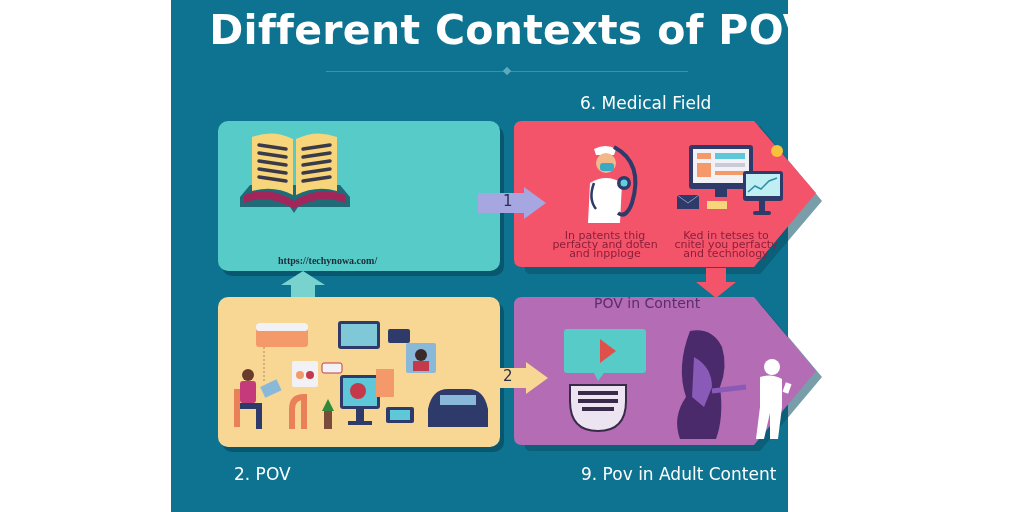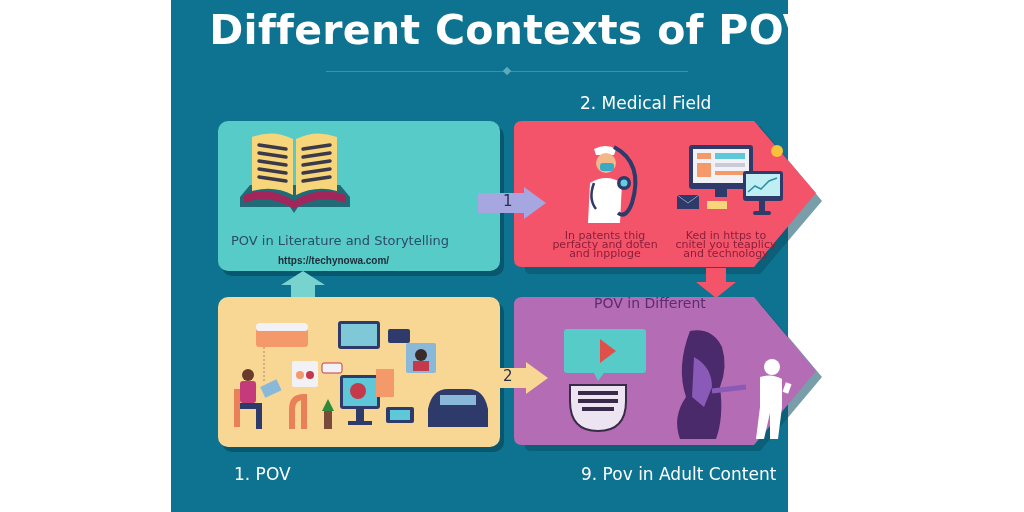--- a/index.html
+++ b/index.html
@@ -21,57 +21,56 @@
   .label { position: absolute; color: #ffffff; font-size: 17px; }
 
   .card { position: absolute; border-radius: 10px; box-shadow: 4px 5px 0 rgba(5,50,70,0.45); }
   .card-lit { left: 47px; top: 121px; width: 282px; height: 150px; background: #56cbc7; }
   .card-pov { left: 47px; top: 297px; width: 282px; height: 150px; background: #f7d793; }
 
   .shape { position: absolute; }
   .shape svg { position: absolute; left: 0; top: 0; overflow: visible; }
 
   .card-text { position: absolute; color: #2c4b6a; font-size: 13px; }
-  .url { position: absolute; font-family: Liberation Sans, sans-serif; font-size: 10px; font-weight: bold; color: #1b2b3a; }
+  .url { position: absolute; font-family: Liberation Serif, serif; font-size: 10px; font-weight: bold; color: #1b2b3a; }
   .small-text { position: absolute; color: #8a1f3a; font-size: 11px; line-height: 9px; text-align: center; width: 110px; }
   .veh-title { position: absolute; color: #5c2c6c; font-size: 14px; }
 
   .arrow-badge { position: absolute; }
   .arrow-badge span { position: absolute; font-size: 15px; color: #2d2d4a; }
 </style>
 </head>
 <body>
 
 <div class="panel">
   <div class="title">Different Contexts of POV</div>
   <div class="divider"></div>
   <div class="divider-dot"></div>
 
-  <div class="label" style="left:409px; top:93px;">2.  Medical Field</div>
+  <div class="label" style="left:409px; top:93px;">6.  Medical Field</div>
 
   <div class="card card-lit">
     <svg style="position:absolute; left:18px; top:8px;" width="118" height="90" viewBox="0 0 118 90">
       <path d="M4 68 L14 56 L104 56 L114 68 L114 78 L62 78 L58 84 L54 78 L4 78 Z" fill="#1f6c78"></path>
       <path d="M8 66 Q34 56 58 72 Q82 56 110 66 L110 74 Q84 64 58 80 Q32 64 8 74 Z" fill="#a3265b"></path>
       <path d="M16 8 Q38 0 57 10 L57 66 Q38 56 16 62 Z" fill="#f7d57a"></path>
       <path d="M101 8 Q80 0 60 10 L60 66 Q80 56 101 62 Z" fill="#f7d57a"></path>
       <g stroke="#3a3a4a" stroke-width="3.5" stroke-linecap="round">
         <line x1="23" y1="16" x2="50" y2="20"></line>
           <line x1="23" y1="24" x2="50" y2="28"></line>
           <line x1="23" y1="32" x2="50" y2="36"></line>
           <line x1="23" y1="40" x2="50" y2="44"></line>
           <line x1="23" y1="48" x2="50" y2="52"></line>
         <line x1="67" y1="20" x2="94" y2="16"></line>
           <line x1="67" y1="28" x2="94" y2="24"></line>
           <line x1="67" y1="36" x2="94" y2="32"></line>
           <line x1="67" y1="44" x2="94" y2="40"></line>
           <line x1="67" y1="52" x2="94" y2="48"></line>
       </g>
     </svg>
-    <div class="card-text" style="left:13px; top:112px;">POV in Literature and  Storytelling</div>
     <div class="url" style="left:60px; top:134px;">https://techynowa.com/</div>
   </div>
 
   <svg class="shape" style="left:110px; top:271px;" width="44" height="28" viewBox="0 0 44 28">
     <path d="M22 0 L44 14 L34 14 L34 28 L10 28 L10 14 L0 14 Z" fill="#78d3cf"></path>
   </svg>
 
   <div class="shape" style="left:343px; top:121px; width:305px; height:150px;">
     <svg width="305" height="150" viewBox="0 0 305 150">
       <path d="M7 10 Q7 4 13 4 L242 0 L304 75 L242 148 L13 148 Q7 148 7 142 Z" fill="#0a4f65" opacity="0.55" transform="translate(4,5)"></path>
@@ -100,21 +99,21 @@
       <rect x="69" y="31" width="34" height="22" fill="#bfeff2"></rect>
       <polyline points="71,49 78,43 84,46 92,38 100,35" fill="none" stroke="#2d8ea5" stroke-width="1.5"></polyline>
       <rect x="82" y="58" width="6" height="10" fill="#2d3a6a"></rect>
         <rect x="76" y="68" width="18" height="4" rx="2" fill="#2d3a6a"></rect>
       <rect x="0" y="52" width="22" height="14" fill="#2d3a6a"></rect>
         <polyline points="0,52 11,60 22,52" fill="none" stroke="#8899bb" stroke-width="1"></polyline>
       <rect x="30" y="58" width="20" height="8" fill="#f7d57a"></rect>
       <circle cx="100" cy="8" r="6" fill="#f7c23a"></circle>
     </svg>
     <div class="small-text" style="left:36px; top:110px;">In patents thig perfacty and doten and inpploge</div>
-    <div class="small-text" style="left:157px; top:110px;">Ked in https to cnitel you teaplicy and technology</div>
+    <div class="small-text" style="left:157px; top:110px;">Ked in tetses to cnitel you perfacty and technology</div>
   </div>
 
   <svg class="shape" style="left:525px; top:268px;" width="40" height="30" viewBox="0 0 40 30">
     <path d="M10 0 L30 0 L30 14 L40 14 L20 30 L0 14 L10 14 Z" fill="#f4546a"></path>
   </svg>
 
   <div class="arrow-badge" style="left:307px; top:187px; width:68px; height:32px;">
     <svg width="68" height="32" viewBox="0 0 68 32">
       <path d="M0 6 L46 6 L46 0 L68 16 L46 32 L46 26 L0 26 Z" fill="#a6a6e0"></path>
     </svg>
@@ -156,21 +155,21 @@
       <path d="M196 90 Q200 70 216 70 L236 70 Q252 70 256 90 L256 108 L196 108 Z" fill="#2d3a6a"></path>
       <rect x="208" y="76" width="36" height="10" fill="#8ab8d8"></rect>
     </svg>
   </div>
 
   <div class="shape" style="left:343px; top:297px; width:305px; height:152px;">
     <svg width="305" height="152" viewBox="0 0 305 152">
       <path d="M7 10 Q7 4 13 4 L242 2 L304 76 L242 150 L13 150 Q7 150 7 144 Z" fill="#0a4f65" opacity="0.55" transform="translate(4,4)"></path>
       <path d="M0 8 Q0 0 8 0 L240 0 L302 74 L240 148 L8 148 Q0 148 0 140 Z" fill="#b46cb4"></path>
     </svg>
-    <div class="veh-title" style="left:80px; top:-2px;">POV in Different</div>
+    <div class="veh-title" style="left:80px; top:-2px;">POV in Content</div>
     <svg style="position:absolute; left:50px; top:28px;" width="80" height="110" viewBox="0 0 80 110">
       <rect x="0" y="4" width="82" height="44" rx="3" fill="#56cbc7"></rect>
       <path d="M36 14 L52 26 L36 38 Z" fill="#e0504a"></path>
       <path d="M30 48 L34 56 L40 48 Z" fill="#56cbc7"></path>
       <path d="M6 60 L62 60 L62 76 Q62 106 34 106 Q6 106 6 76 Z" fill="#ede4f2" stroke="#3a2a4a" stroke-width="2"></path>
       <rect x="14" y="66" width="40" height="4" fill="#3a2a4a"></rect>
         <rect x="14" y="74" width="40" height="4" fill="#3a2a4a"></rect>
         <rect x="18" y="82" width="32" height="4" fill="#3a2a4a"></rect>
     </svg>
     <svg style="position:absolute; left:158px; top:30px;" width="130" height="115" viewBox="0 0 130 115">
@@ -183,15 +182,15 @@
     </svg>
   </div>
 
   <div class="arrow-badge" style="left:305px; top:362px; width:72px; height:32px;">
     <svg width="72" height="32" viewBox="0 0 72 32">
       <path d="M0 6 L50 6 L50 0 L72 16 L50 32 L50 26 L0 26 Z" fill="#f7d793"></path>
     </svg>
     <span style="left:27px; top:5px;">2</span>
   </div>
 
-  <div class="label" style="left:63px; top:464px;">1.  POV</div>
+  <div class="label" style="left:63px; top:464px;">2.  POV</div>
   <div class="label" style="left:410px; top:464px;">9.  Pov in Adult Content</div>
 </div>
 
 </body></html>

